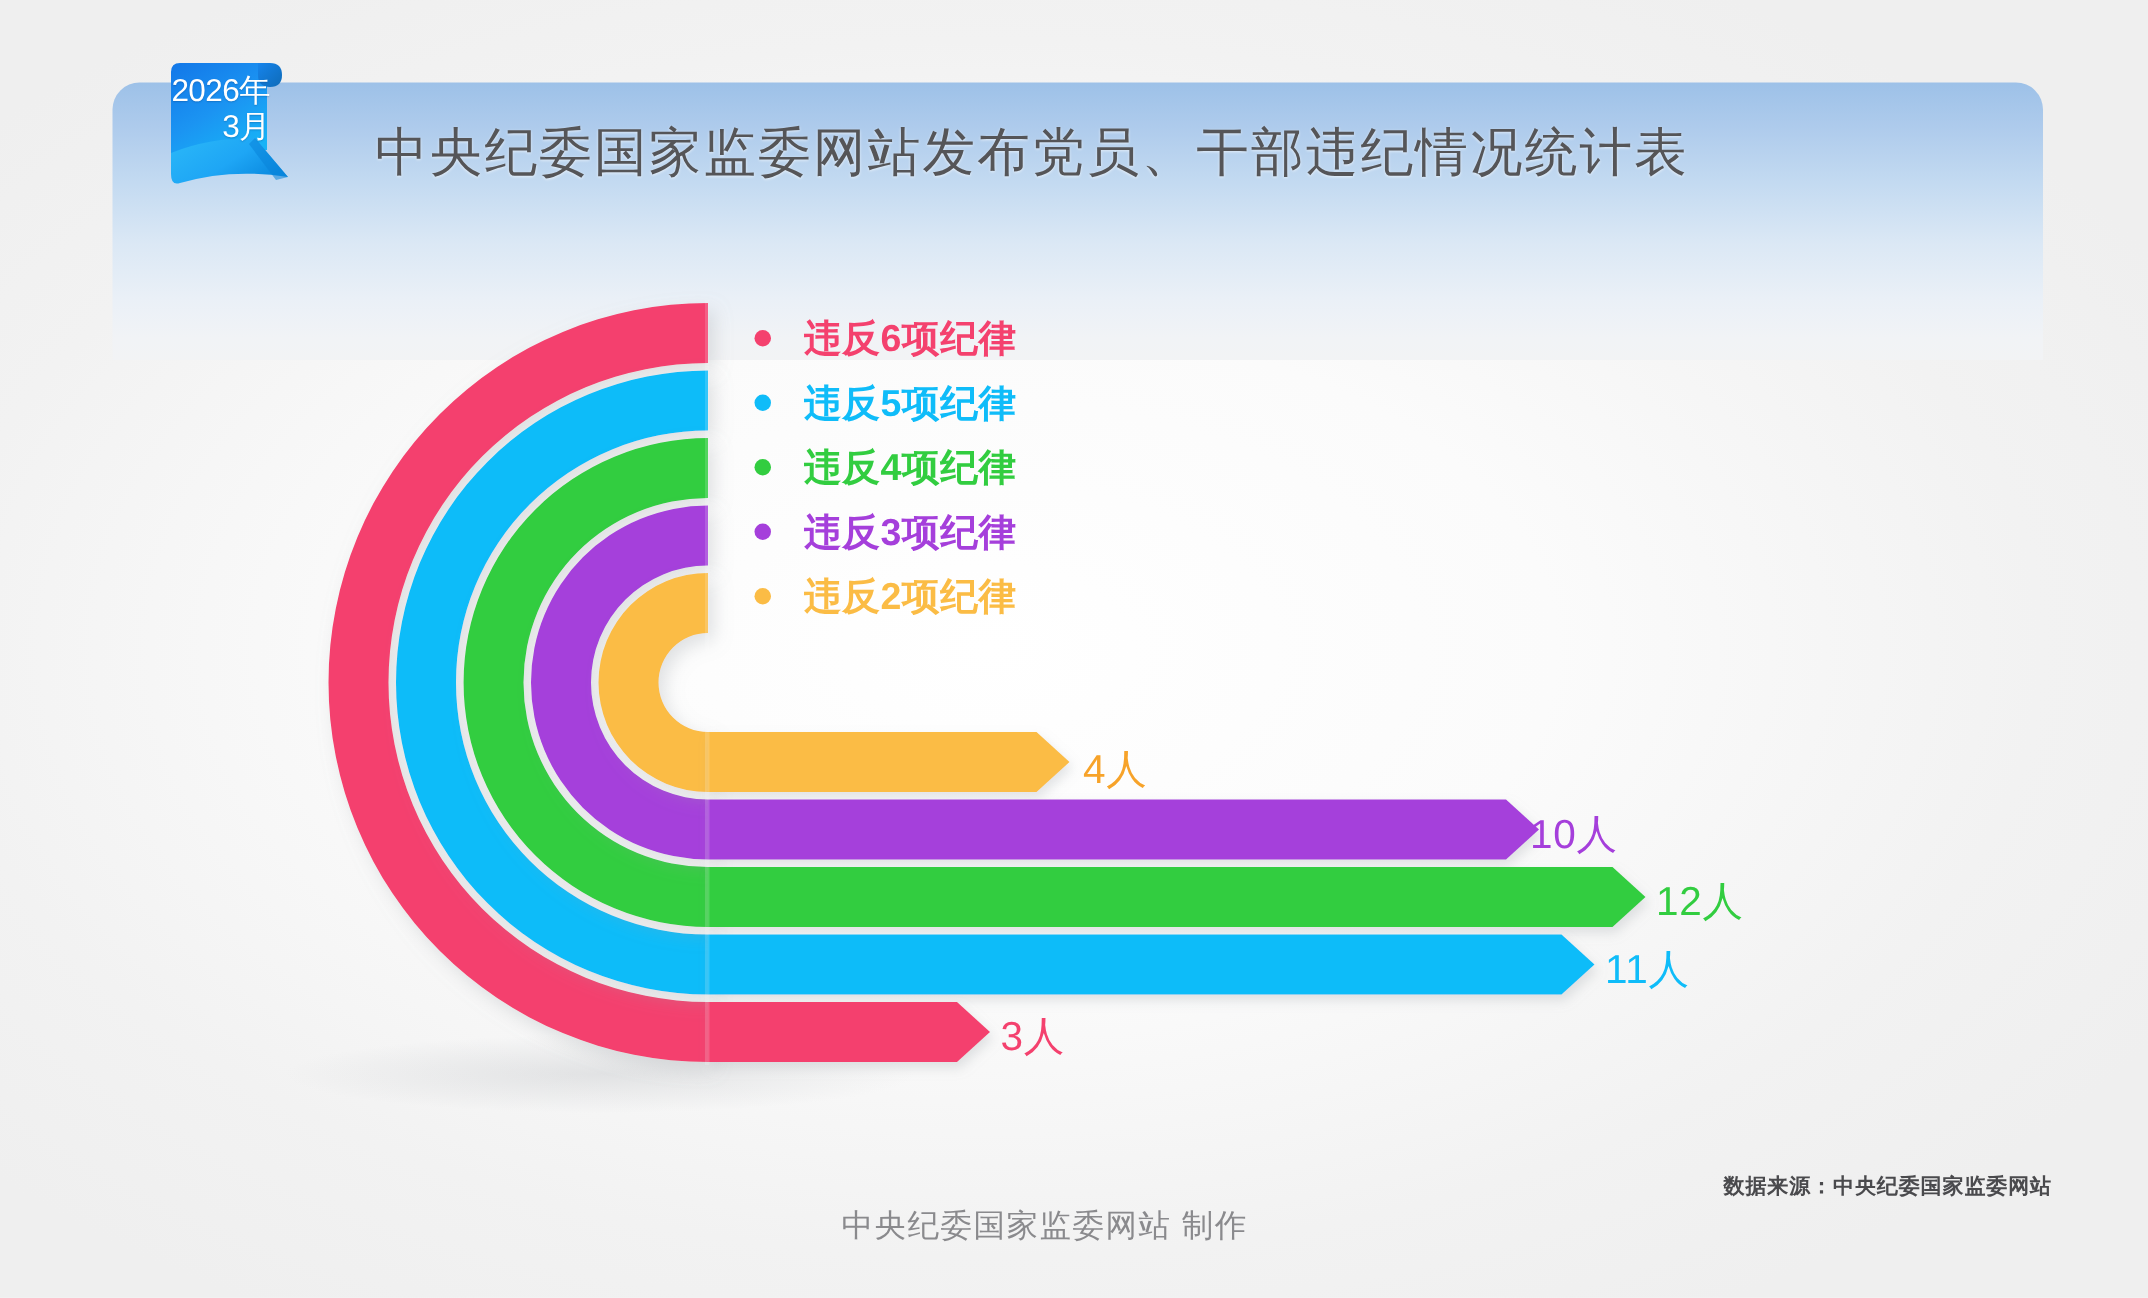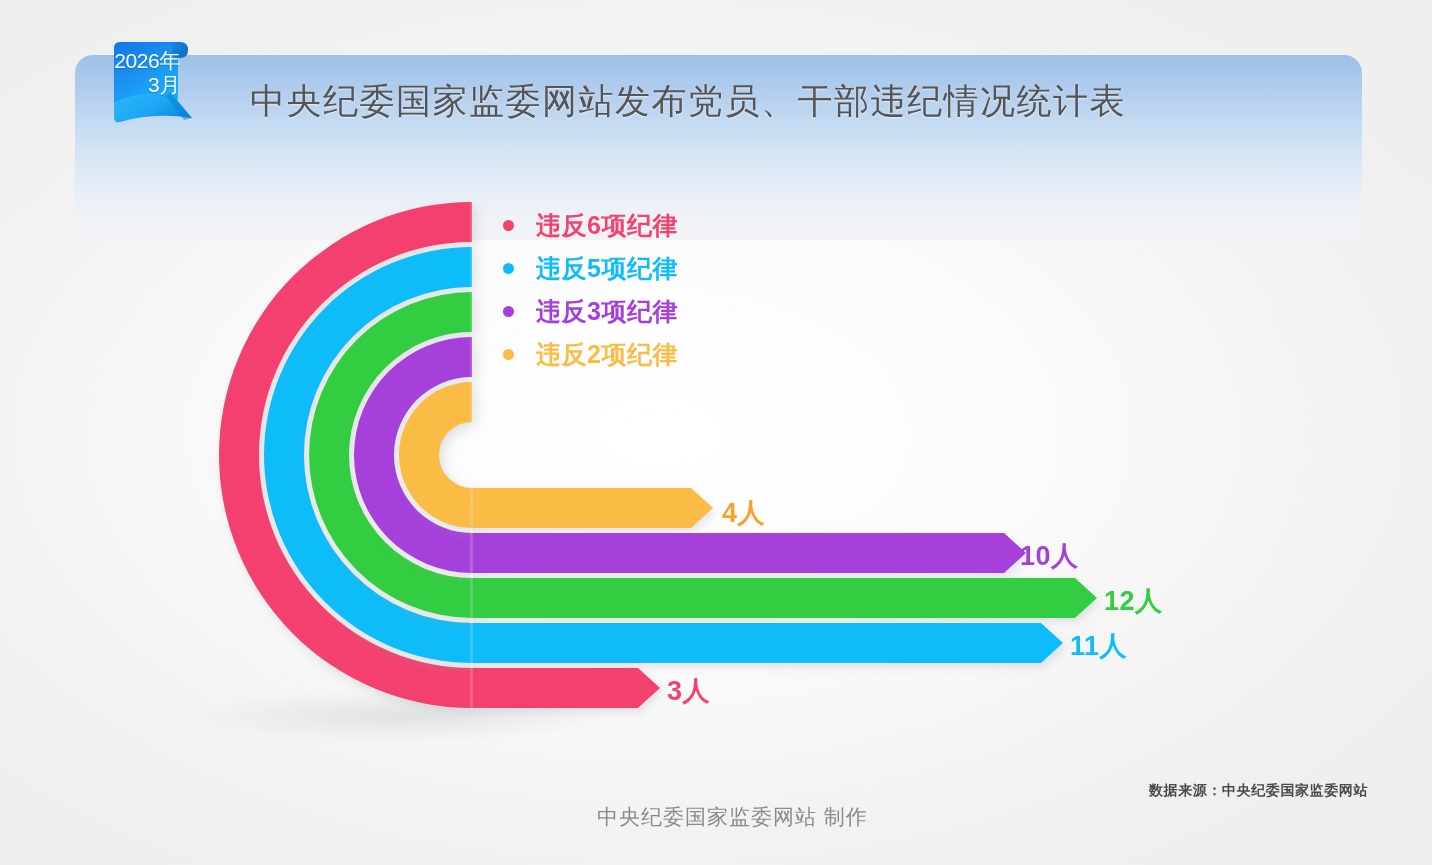--- a/index.html
+++ b/index.html
@@ -121,36 +121,35 @@
     font-size: 25px;
     font-weight: bold;
     letter-spacing: 0.5px;
     white-space: nowrap;
   }
 
   
   .value-label {
     position: absolute;
     font-size: 27px;
-    font-weight: bold;
+    font-weight: normal;
     white-space: nowrap;
     letter-spacing: 0.5px;
     z-index: 6;
   }
 
   
   #footer-credit {
     position: absolute;
     left: 561px;
     top: 803px;
     font-size: 21px;
     color: #8a8a8d;
     letter-spacing: 1px;
     white-space: nowrap;
-    margin-left: 36px;
   }
   #footer-notes {
     position: absolute;
     right: 64px;
     top: 778px;
     text-align: right;
     z-index: 6;
   }
   #footer-notes div {
     font-size: 14px;
@@ -265,20 +264,24 @@
   <div id="legend">
     <div class="legend-item">
       <span class="legend-dot" style="background:#f4416e"></span>
       <span class="legend-label" style="color:#f4416e">违反6项纪律</span>
     </div>
     <div class="legend-item">
       <span class="legend-dot" style="background:#0fbcf9"></span>
       <span class="legend-label" style="color:#0fbcf9">违反5项纪律</span>
     </div>
     <div class="legend-item">
+      <span class="legend-dot" style="background:#32cd40"></span>
+      <span class="legend-label" style="color:#32cd40">违反4项纪律</span>
+    </div>
+    <div class="legend-item">
       <span class="legend-dot" style="background:#a53fdb"></span>
       <span class="legend-label" style="color:#a53fdb">违反3项纪律</span>
     </div>
     <div class="legend-item">
       <span class="legend-dot" style="background:#fbbc45"></span>
       <span class="legend-label" style="color:#fbbc45">违反2项纪律</span>
     </div>
   </div>
 
   <div class="value-label" style="left:722px; top:495px; color:#f7a32a;">4人</div>

